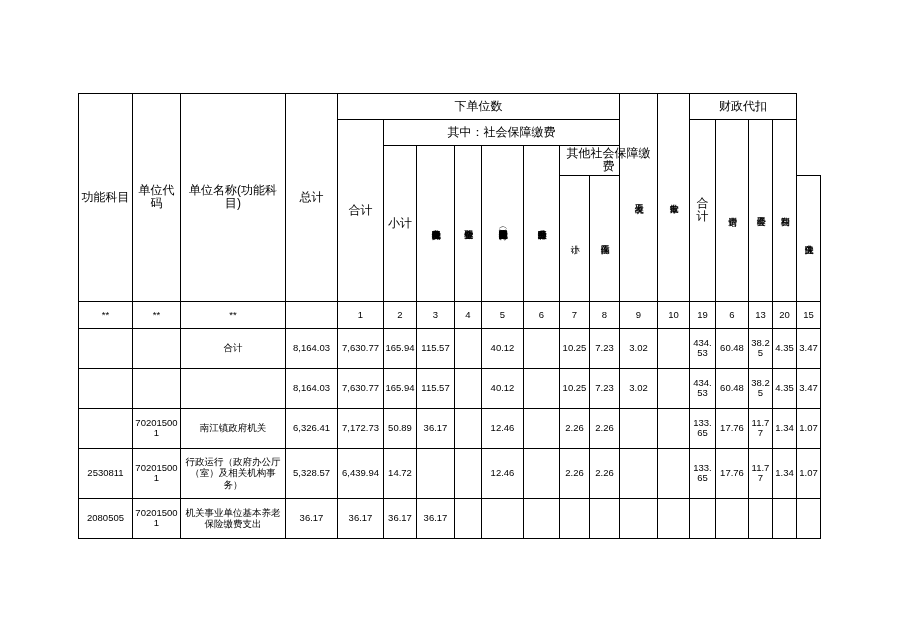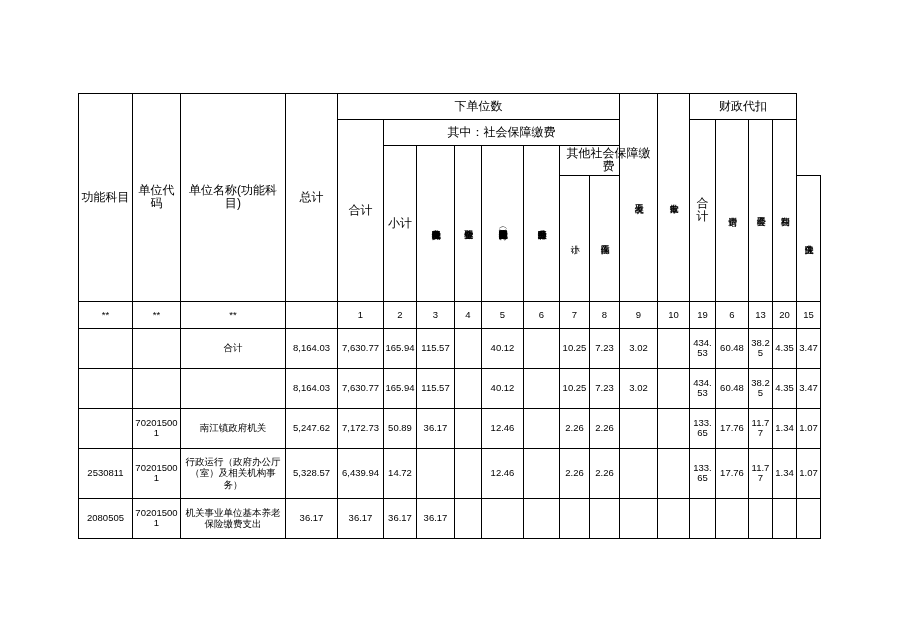--- a/index.html
+++ b/index.html
@@ -286,21 +286,21 @@
         <td class="num">60.48</td>
         <td class="num">38.25</td>
         <td class="num">4.35</td>
         <td class="num">3.47</td>
       </tr>
 
       <tr class="r-data">
         <td class="numc"></td>
         <td class="numc">702015001</td>
         <td class="name">南江镇政府机关</td>
-        <td class="num">5,247.62</td>
+        <td class="num">6,326.41</td>
         <td class="num">7,172.73</td>
         <td class="num">50.89</td>
         <td class="num">36.17</td>
         <td class="num"></td>
         <td class="num">12.46</td>
         <td class="num"></td>
         <td class="num">2.26</td>
         <td class="num">2.26</td>
         <td class="num"></td>
         <td class="num"></td>

